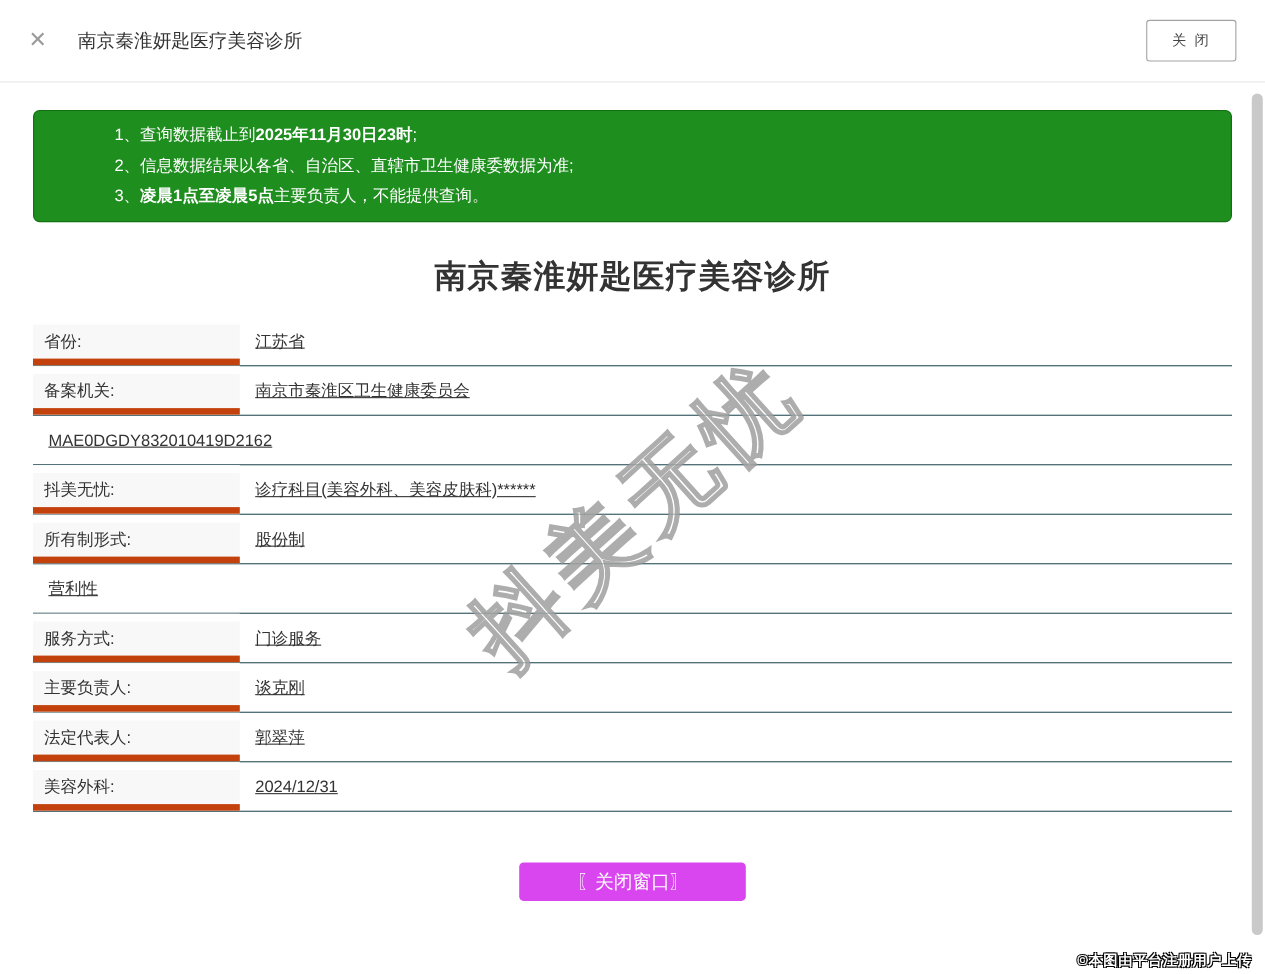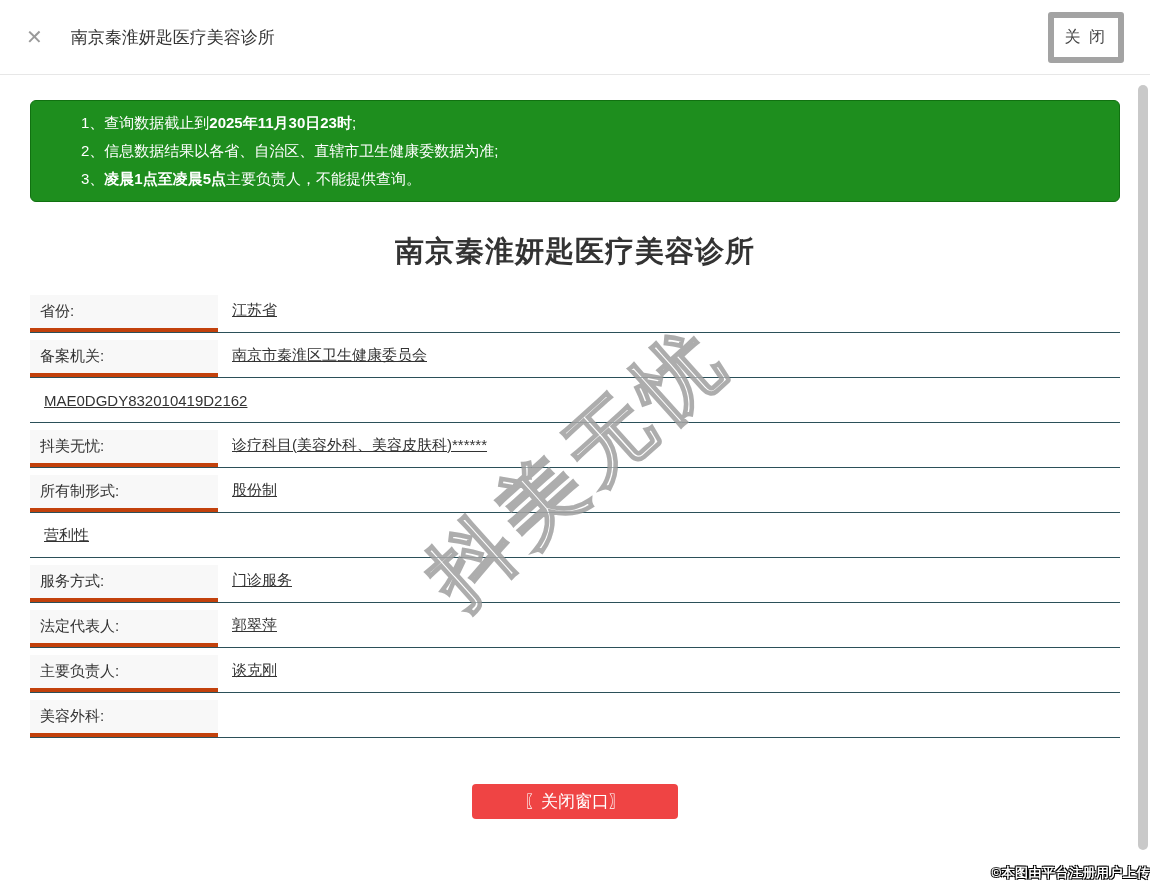--- a/index.html
+++ b/index.html
@@ -28,36 +28,36 @@
     line-height: 1;
   }
   .header-title {
     font-size: 17px;
     color: #333;
     font-weight: 400;
   }
   .header-close-btn {
     margin-left: auto;
     background: #fff;
-    border: 6px solid #a3a3a3;
+    border: 1px solid #a3a3a3;
     border-radius: 3px;
-    padding: 9px 11px;
-    font-size: 16px;
+    padding: 9px 22px;
+    font-size: 13px;
     color: #444;
     cursor: pointer;
     font-family: inherit;
     letter-spacing: 2px;
   }
   
   .notice {
     margin: 25px 30px 0 30px;
     background: #1e8e1e;
     border: 1px solid #117111;
     border-radius: 6px;
-    padding: 8px 20px 8px 50px;
+    padding: 8px 20px 8px 73px;
     color: #ffffff;
     font-size: 15px;
     line-height: 28px;
   }
   .notice .b { font-weight: bold; }
   
   .main-title {
     margin-top: 30px;
     text-align: center;
     font-size: 29px;
@@ -73,21 +73,21 @@
     display: flex;
     align-items: stretch;
     height: 45px;
     border-bottom: 1px solid #2b5059;
   }
   .d-label {
     width: 188px;
     flex: 0 0 188px;
     background: #f8f8f8;
     border-top: 7px solid #fff;
-    border-bottom: 4px solid #c2410c;
+    border-bottom: 6px solid #c2410c;
     display: flex;
     align-items: center;
     padding-left: 10px;
     font-size: 15px;
     color: #333;
   }
   .d-value {
     flex: 1;
     display: flex;
     align-items: center;
@@ -96,21 +96,21 @@
     color: #333;
     text-decoration: underline;
   }
   
   .footer-bar {
     margin-top: 46px;
     text-align: center;
   }
   .close-window-btn {
     display: inline-block;
-    background: #ef4444;
+    background: #d946ef;
     color: #fff;
     border: none;
     border-radius: 4px;
     font-size: 17px;
     padding: 0 52px;
     height: 35px;
     line-height: 35px;
     cursor: pointer;
     font-family: Liberation Serif, serif;
   }
@@ -125,21 +125,21 @@
     letter-spacing: 10px;
     white-space: nowrap;
     color: rgba(255,255,255,0.55);
     -webkit-text-stroke: 2px rgba(145,145,145,0.75);
     pointer-events: none;
     z-index: 10;
   }
   
   .credit {
     position: absolute;
-    right: 0;
+    right: 12px;
     bottom: 3px;
     font-size: 13px;
     font-weight: bold;
     color: #fff;
     letter-spacing: 0.5px;
     text-shadow: -1px -1px 0 #000, 1px -1px 0 #000, -1px 1px 0 #000, 1px 1px 0 #000;
     z-index: 20;
   }
   
   .scrollbar-thumb {
@@ -191,29 +191,30 @@
     <div class="d-value">股份制</div>
   </div>
   <div class="d-row">
     <div class="d-value">营利性</div>
   </div>
   <div class="d-row">
     <div class="d-label">服务方式:</div>
     <div class="d-value">门诊服务</div>
   </div>
   <div class="d-row">
+    <div class="d-label">主要负责人:</div>
+    <div class="d-value">谈克刚</div>
+  </div>
+  <div class="d-row">
     <div class="d-label">法定代表人:</div>
     <div class="d-value">郭翠萍</div>
   </div>
   <div class="d-row">
-    <div class="d-label">主要负责人:</div>
-    <div class="d-value">谈克刚</div>
-  </div>
-  <div class="d-row">
     <div class="d-label">美容外科:</div>
+    <div class="d-value">2024/12/31</div>
   </div>
 </div>
 
 <div class="footer-bar">
   <button class="close-window-btn">〖关闭窗口〗</button>
 </div>
 
 <div class="watermark">抖美无忧</div>
 
 <div class="credit">©本图由平台注册用户上传</div>

